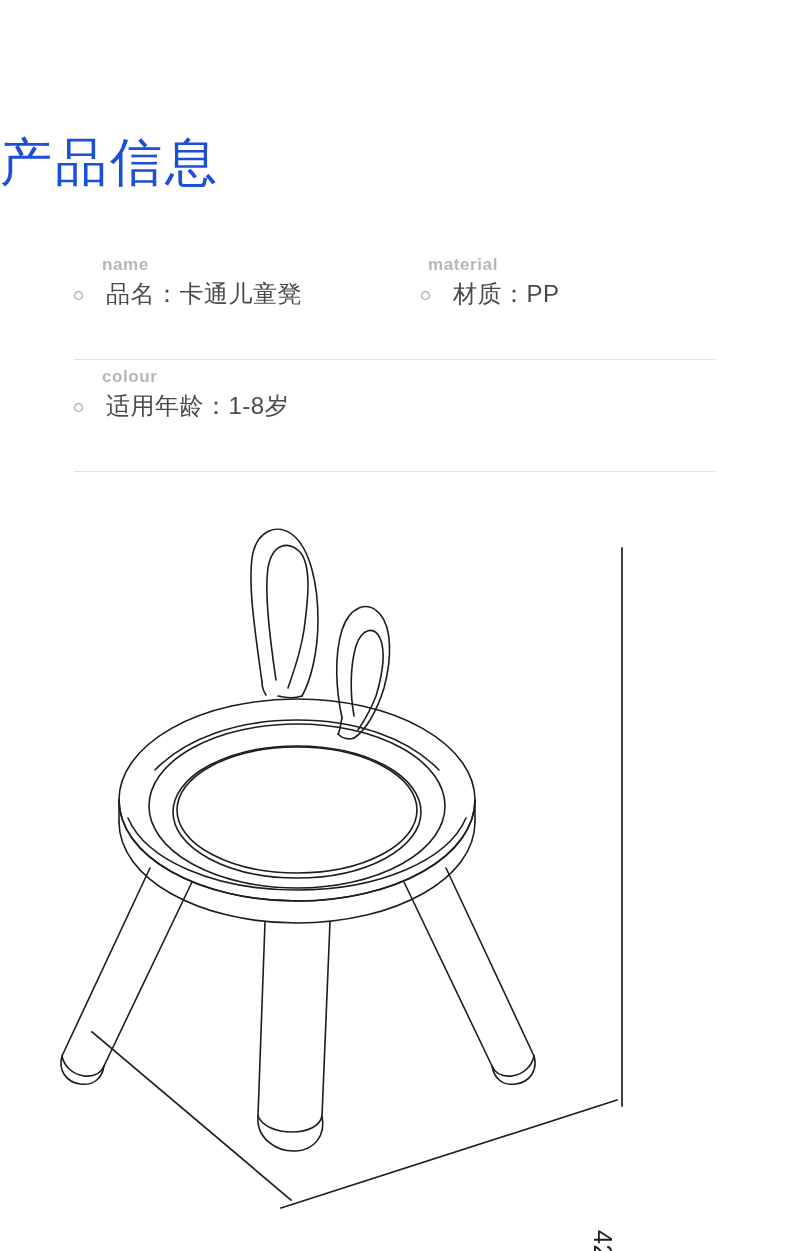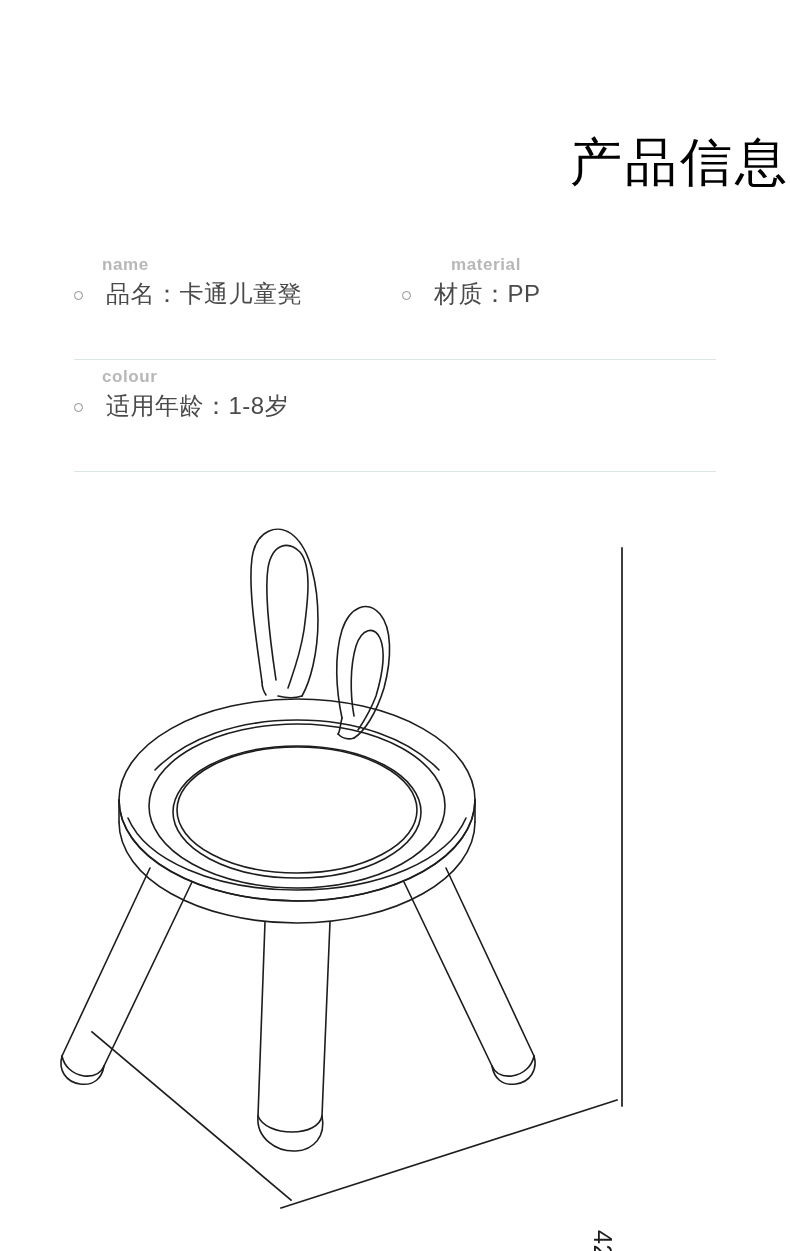--- a/index.html
+++ b/index.html
@@ -15,25 +15,25 @@
     font-family: "Liberation Sans", "DejaVu Sans", sans-serif;
     -webkit-font-smoothing: antialiased;
   }
 
   
   .page-title {
     position: absolute;
     top: 131px;
     left: 0;
     width: 790px;
-    text-align: right;
+    text-align: left;
     font-size: 52px;
     line-height: 62px;
     letter-spacing: 3px;
-    color: #000000;
+    color: #1d4ed8;
     font-weight: 400;
     font-family: "Liberation Sans", "DejaVu Sans", sans-serif;
   }
 
   
   .spec-block {
     position: absolute;
     top: 248px;
     left: 74px;
     width: 642px;
@@ -56,31 +56,31 @@
     position: absolute;
     top: 7px;
     left: 28px;
     font-size: 17px;
     line-height: 20px;
     color: #b7b7b7;
     letter-spacing: 0.6px;
     font-weight: 700;
     font-family: Liberation Sans, sans-serif;
   }
-  .spec-cell.right .spec-eyebrow { left: 56px; }
+  .spec-cell.right .spec-eyebrow { left: 33px; }
 
   .spec-main {
     position: absolute;
     top: 30px;
     left: 0;
     display: flex;
     align-items: center;
     white-space: nowrap;
   }
-  .spec-cell.right .spec-main { left: 7px; }
+  .spec-cell.right .spec-main { left: 26px; }
 
   .bullet-ring {
     width: 9px;
     height: 9px;
     border: 1.4px solid #8e8e8e;
     border-radius: 50%;
     box-sizing: border-box;
     margin-right: 7px;
     flex: 0 0 auto;
     position: relative;

